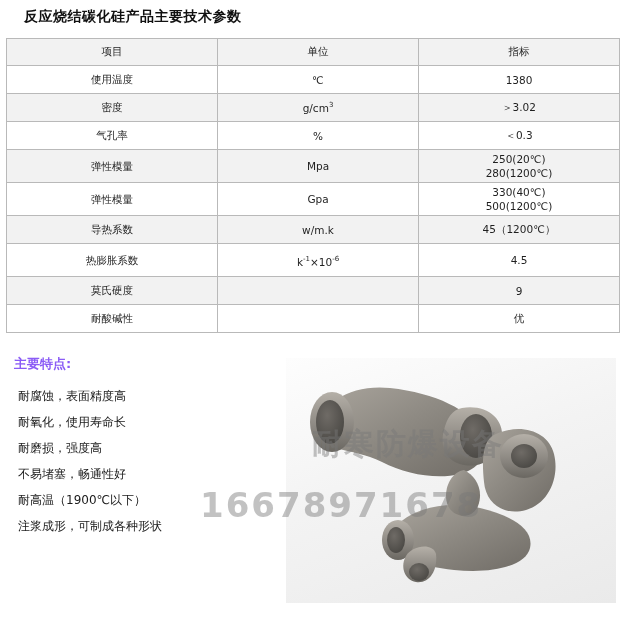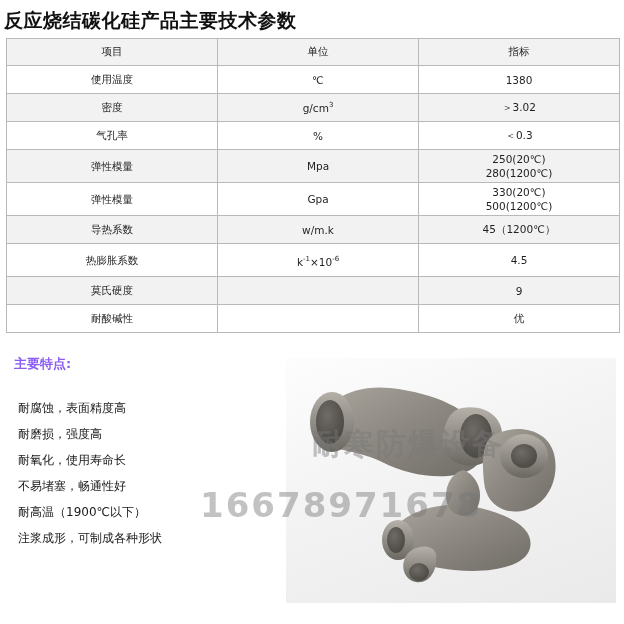--- a/index.html
+++ b/index.html
@@ -15,23 +15,23 @@
     position: relative;
     overflow: hidden;
   }
   .page {
     position: relative;
     width: 624px;
     height: 624px;
   }
   .doc-title {
     position: absolute;
-    left: 4px;
+    left: 24px;
     top: 8px;
-    font-size: 19px;
+    font-size: 14px;
     font-weight: bold;
     letter-spacing: 0.5px;
     color: #111;
   }
   table.spec {
     position: absolute;
     left: 6px;
     top: 38px;
     width: 610px;
     border-collapse: collapse;
@@ -73,21 +73,21 @@
     position: absolute;
     left: 14px;
     top: 355px;
     font-size: 13px;
     font-weight: bold;
     color: #8b5cf6;
   }
   .features-list {
     position: absolute;
     left: 18px;
-    top: 395px;
+    top: 383px;
     font-size: 12px;
     line-height: 26px;
     color: #1a1a1a;
   }
   .features-list div {
     white-space: nowrap;
   }
   .photo {
     position: absolute;
     left: 286px;
@@ -159,21 +159,21 @@
         <td>Mpa</td>
         <td>
           <div>250(20℃)</div>
           <div>280(1200℃)</div>
         </td>
       </tr>
       <tr class="tall">
         <td>弹性模量</td>
         <td>Gpa</td>
         <td>
-          <div>330(20℃)</div>
+          <div>330(40℃)</div>
           <div>500(1200℃)</div>
         </td>
       </tr>
       <tr class="shaded">
         <td>导热系数</td>
         <td>w/m.k</td>
         <td>45（1200℃）</td>
       </tr>
       <tr class="tall">
         <td>热膨胀系数</td>
@@ -190,22 +190,22 @@
         <td></td>
         <td>优</td>
       </tr>
     </tbody>
   </table>
 
   <div class="features-title">主要特点:</div>
 
   <div class="features-list">
     <div>耐腐蚀，表面精度高</div>
+    <div>耐氧化，使用寿命长</div>
     <div>耐磨损，强度高</div>
-    <div>耐氧化，使用寿命长</div>
     <div>不易堵塞，畅通性好</div>
     <div>耐高温（1900℃以下）</div>
     <div>注浆成形，可制成各种形状</div>
   </div>
 
   <div class="photo">
     <svg width="330" height="245" viewBox="0 0 330 245">
       <defs>
         <linearGradient id="g1" x1="0" y1="0" x2="1" y2="1">
           <stop offset="0%" stop-color="#a9a49c"></stop>

